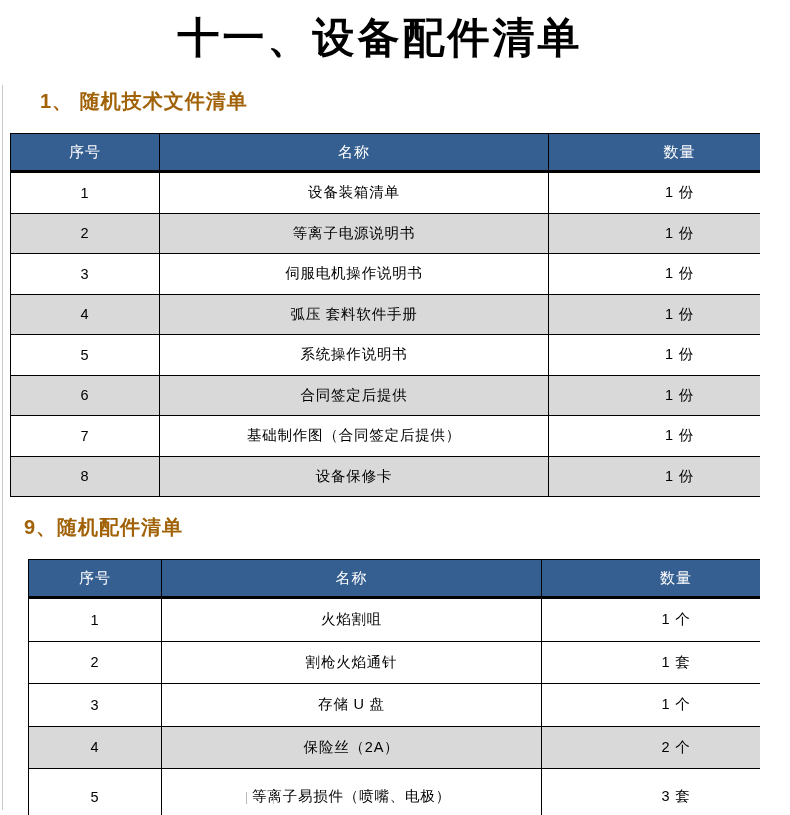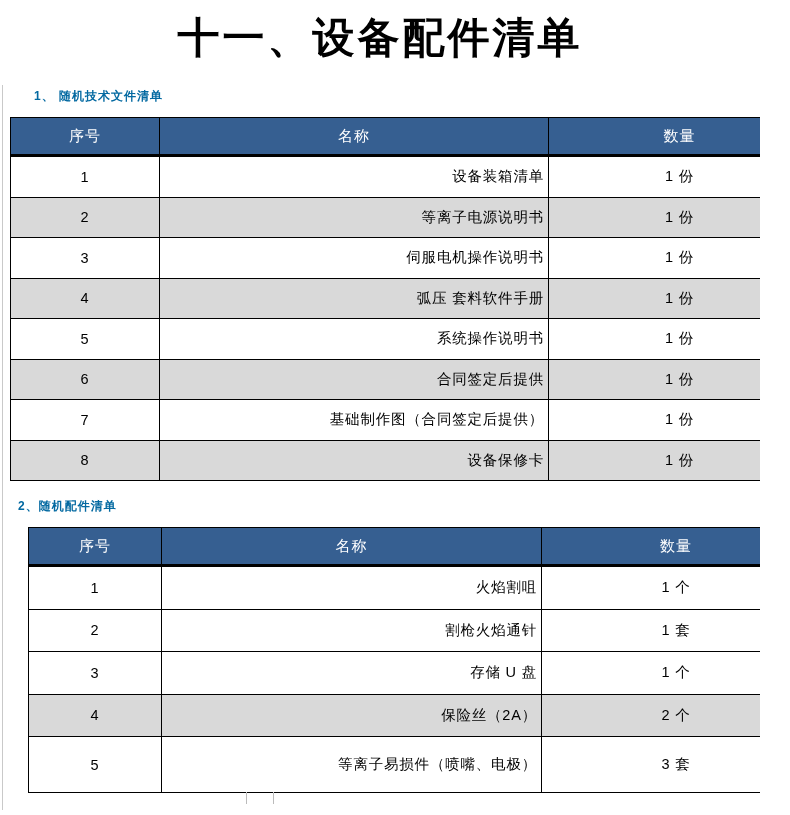--- a/index.html
+++ b/index.html
@@ -38,24 +38,24 @@
     padding-top: 8px;
     height: 62px;
     text-align: center;
     font-size: 42px;
     line-height: 60px;
     font-weight: 900;
     letter-spacing: 3px;
     color: #000000;
   }
   .section-heading {
-    margin: 12px;
-    font-size: 12px;
+    margin: 18px;
+    font-size: 20px;
     font-weight: 700;
-    color: #0369a1;
+    color: #a16207;
     letter-spacing: 1px;
   }
   .section-heading.first {
     margin-top: 18px;
     padding-left: 22px;
   }
   .section-heading.second {
     margin-top: 17px;
     padding-left: 6px;
   }
@@ -87,21 +87,21 @@
   }
   table.doc-table td {
     font-size: 14.5px;
     letter-spacing: 0.8px;
   }
   table.t1 td { height: 39.5px; }
   table.t2 td { height: 41.5px; }
   table.t2 tbody tr:last-child td { height: 55px; }
 
   .col-no  { text-align: center; }
-  .col-name { text-align: right; padding-left: 14px; }
+  .col-name { text-align: center; padding-left: 14px; }
   .col-qty { text-align: center; }
 
   table.t1 .w-no  { width: 140px; }
   table.t1 .w-name { width: 380px; }
   table.t1 .w-qty { width: 253px; }
   table.t2 .w-no  { width: 124px; }
   table.t2 .w-name { width: 371px; }
   table.t2 .w-qty { width: 260px; }
 
   tr.shaded td { background: var(--shaded-bg, #d9d9d9); }
@@ -166,21 +166,21 @@
           <tr class="shaded">
             <td class="col-no w-no">8</td>
             <td class="col-name w-name">设备保修卡</td>
             <td class="col-qty w-qty">1 份</td>
           </tr>
         </tbody>
     </table>
   </section>
 
   <section>
-    <h2 class="section-heading second">2、随机配件清单</h2>
+    <h2 class="section-heading second">9、随机配件清单</h2>
     <table class="doc-table t2">
       <thead>
         <tr>
           <th class="w-no">序号</th>
           <th class="w-name">名称</th>
           <th class="w-qty">数量</th>
         </tr>
       </thead>
       <tbody>
           <tr>

